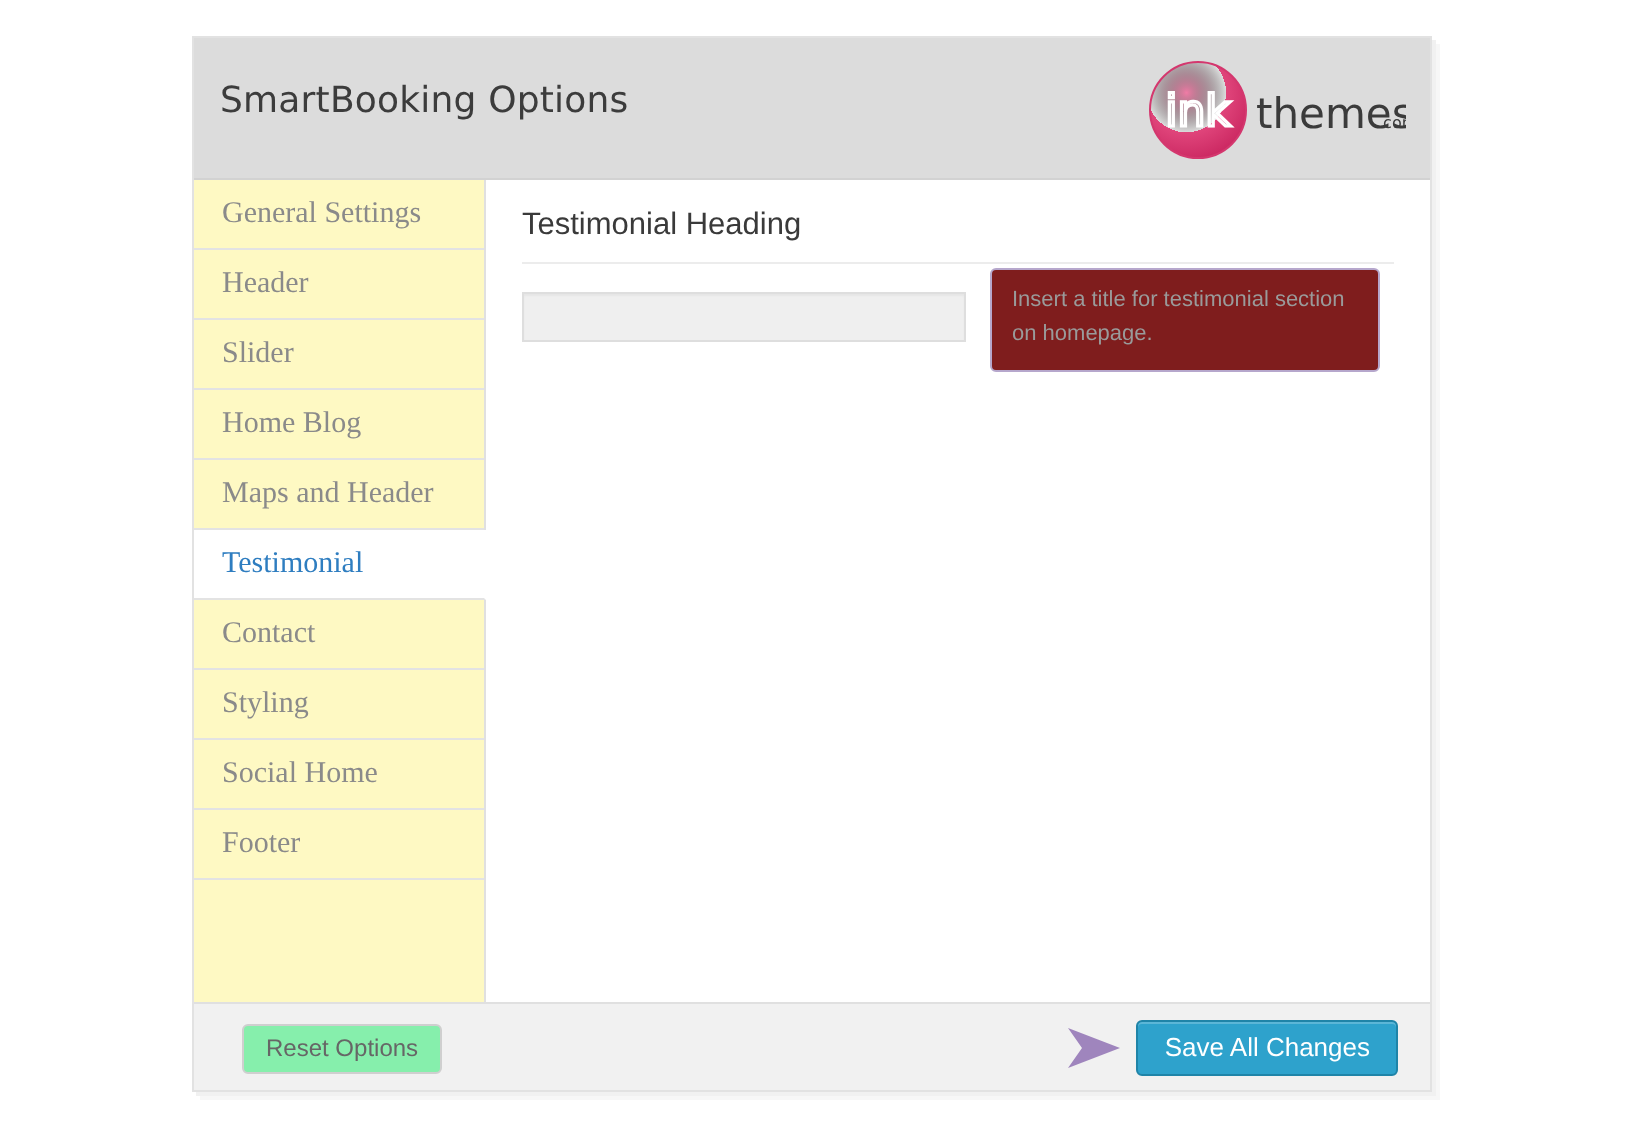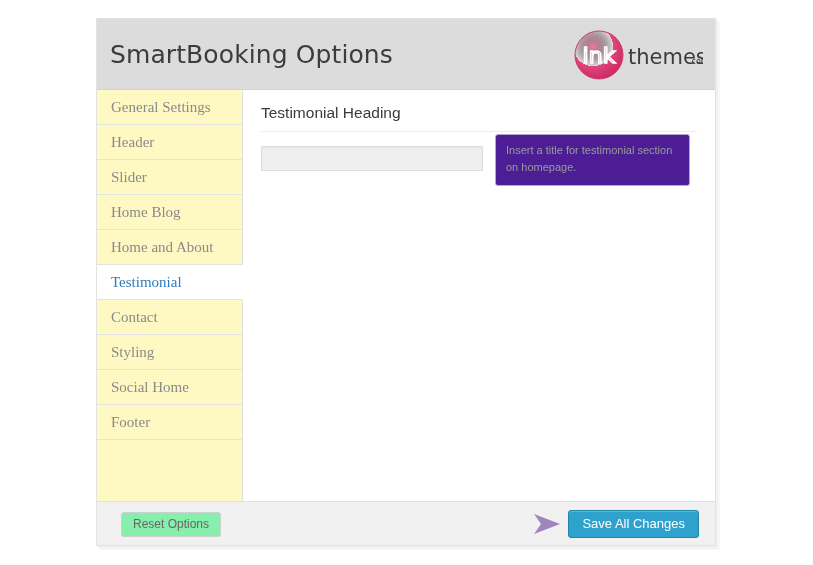--- a/index.html
+++ b/index.html
@@ -39,21 +39,21 @@
     height: 71px;
     background: #dcdcdc;
     border-bottom: 1px solid #d2d2d2;
     box-sizing: border-box;
   }
   .panel-title {
     position: absolute;
     left: 13px;
     top: 21px;
     font-family: "DejaVu Sans", sans-serif;
-    font-size: 25px;
+    font-size: 18px;
     font-weight: 400;
     color: #3c3c3c;
     letter-spacing: 0.1px;
     white-space: nowrap;
   }
 
   
   .logo {
     position: absolute;
     right: 12px;
@@ -147,21 +147,21 @@
   }
 
   .hint-box {
     position: absolute;
     left: 234px;
     top: -10px;
     width: 195px;
     height: 52px;
     border: 1px solid #b6a7cc;
     border-radius: 3px;
-    background: #4c1d95;
+    background: #7f1d1d;
     box-sizing: border-box;
     padding: 7px 10px;
     font-family: "Liberation Sans", sans-serif;
     font-size: 11px;
     line-height: 17px;
     color: #9a9a9a;
   }
 
   
   .panel-footer {
@@ -252,21 +252,21 @@
         <div class="nav-item">
           <span>Header</span>
         </div>
         <div class="nav-item">
           <span>Slider</span>
         </div>
         <div class="nav-item">
           <span>Home Blog</span>
         </div>
         <div class="nav-item">
-          <span>Home and About</span>
+          <span>Maps and Header</span>
         </div>
         <div class="nav-item active">
           <span>Testimonial</span>
         </div>
         <div class="nav-item">
           <span>Contact</span>
         </div>
         <div class="nav-item">
           <span>Styling</span>
         </div>

